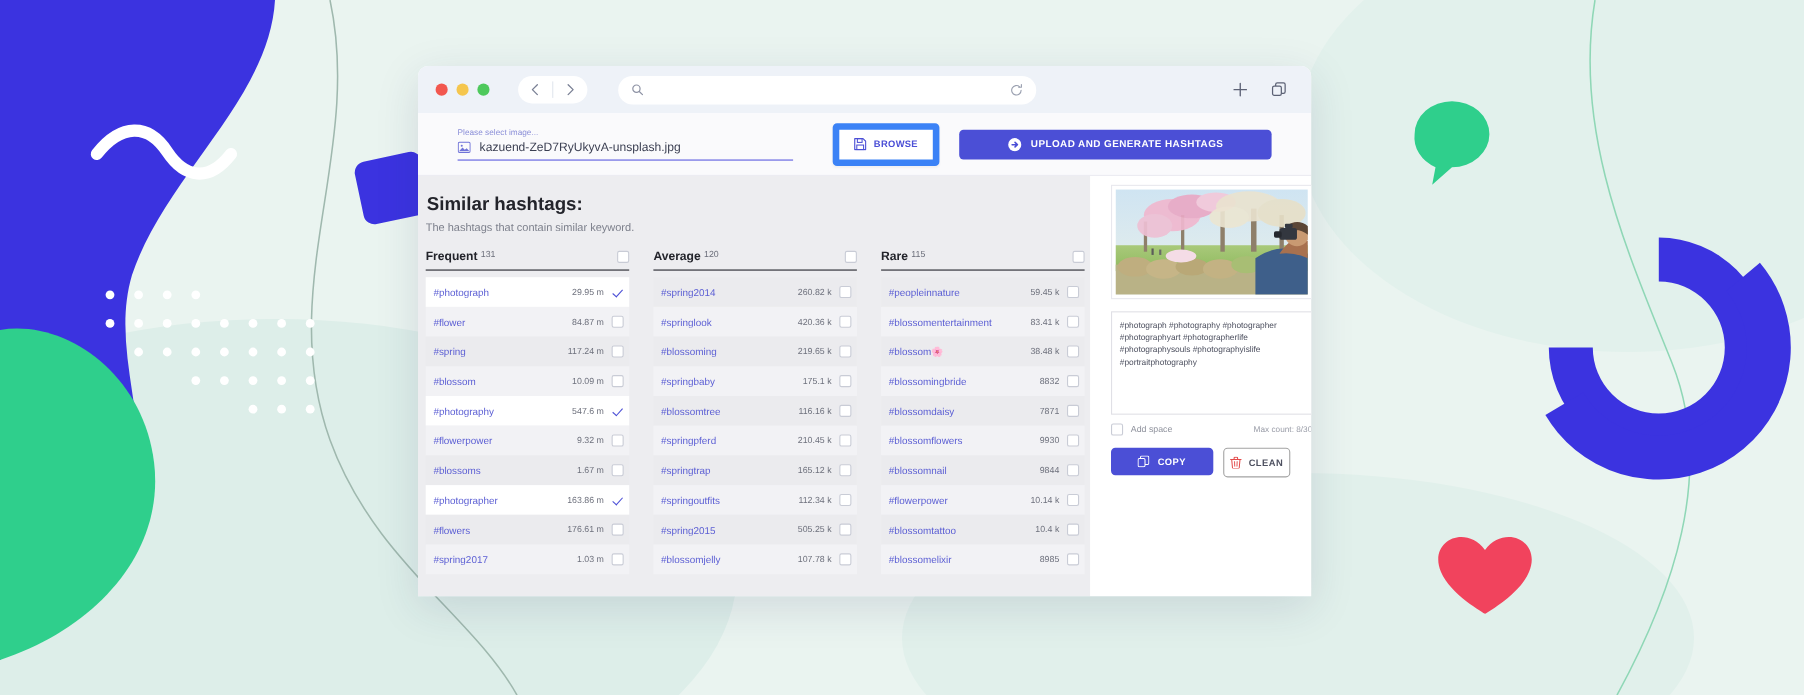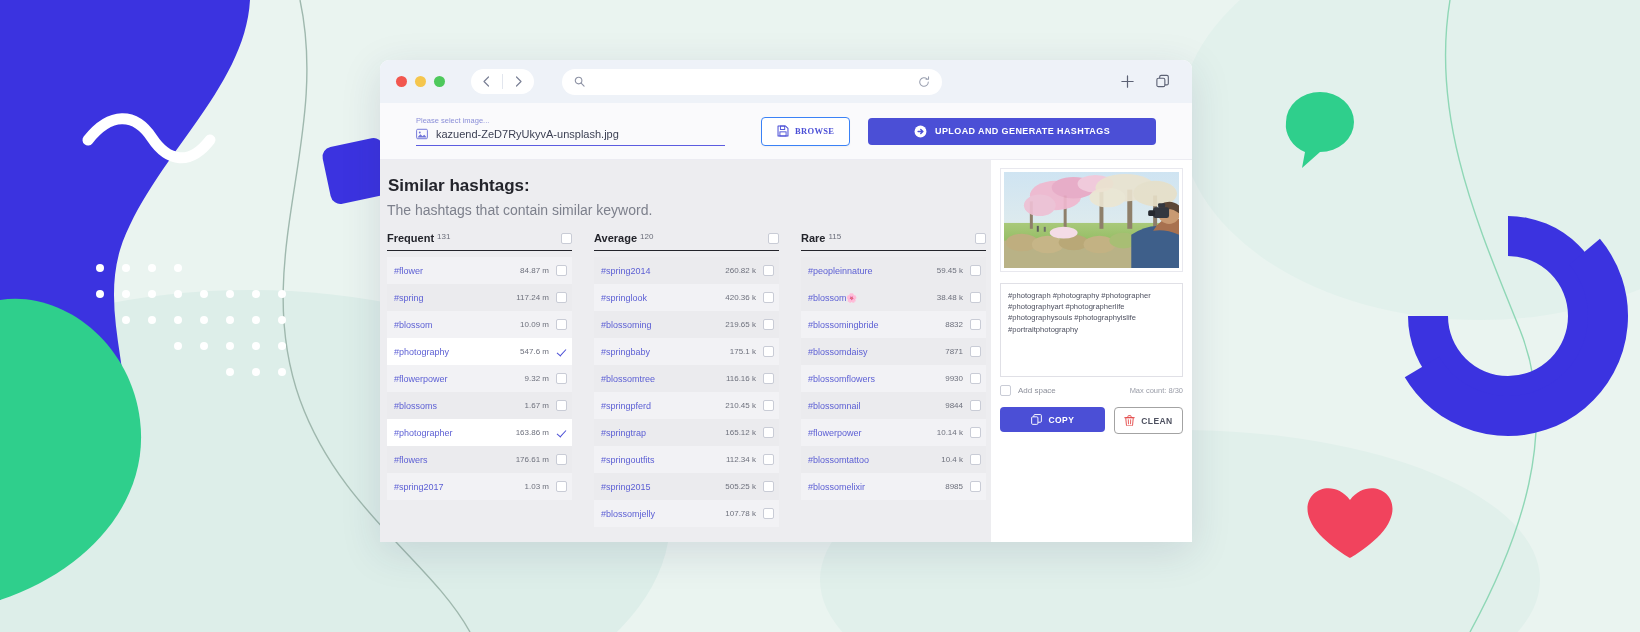--- a/index.html
+++ b/index.html
@@ -145,29 +145,28 @@
   .file-name {
     font-size: 11px;
     color: #3b3f52;
     white-space: nowrap;
   }
   .btn-browse {
     margin-left: 36px;
     width: 90px;
     height: 27px;
     background: #fff;
-    border: 1px solid #3b82f6;
+    border: 6px solid #3b82f6;
     border-radius: 4px;
     display: flex;
     align-items: center;
     justify-content: center;
     gap: 6px;
     cursor: pointer;
     box-shadow: 0 1px 2px rgba(0,0,0,0.04);
-    font-family: Liberation Serif, serif;
   }
   .btn-browse span.lbl {
     font-size: 8.5px;
     font-weight: bold;
     color: #4b4fd6;
     letter-spacing: 0.3px;
   }
   .btn-upload {
     margin-left: 18px;
     width: 298px;
@@ -199,21 +198,21 @@
     box-sizing: border-box;
   }
   .page-title {
     font-size: 17px;
     font-weight: bold;
     color: #23242b;
     margin: 0 0 6px 0;
     padding-left: 1px;
   }
   .page-sub {
-    font-size: 14px;
+    font-size: 10px;
     color: #7d808c;
     margin: 0 0 14px 0;
   }
 
   .cols {
     display: flex;
     gap: 22px;
   }
   .col {
     width: 185px;
@@ -292,21 +291,21 @@
     font-size: 8px;
     color: #6e717d;
     margin-right: 7px;
     white-space: nowrap;
   }
 
   
   .right-pane {
     width: 201px;
     background: #ffffff;
-    padding: 8px 9px;
+    padding: 8px 19px;
     box-sizing: border-box;
   }
   .thumb {
     width: 183px;
     height: 104px;
     border: 1px solid #e8e8ee;
     box-sizing: border-box;
     padding: 3px;
     background: #fff;
   }
@@ -534,20 +533,25 @@
       <div class="page-sub">The hashtags that contain similar keyword.</div>
       <div class="cols" id="cols-host">
           <div class="col">
             <div class="col-head">
               <div class="col-head-left">
                 <span class="col-title">Frequent</span>
                 <span class="col-count">131</span>
               </div>
               <span class="cb"></span>
             </div>
+            <div class="row sel">
+              <span class="tag">#photograph</span>
+              <span class="val">29.95 m</span>
+              <span class="cb checked"></span>
+            </div>
             <div class="row alt">
               <span class="tag">#flower</span>
               <span class="val">84.87 m</span>
               <span class="cb"></span>
             </div>
             <div class="row ">
               <span class="tag">#spring</span>
               <span class="val">117.24 m</span>
               <span class="cb"></span>
             </div>
@@ -650,20 +654,25 @@
             <div class="col-head">
               <div class="col-head-left">
                 <span class="col-title">Rare</span>
                 <span class="col-count">115</span>
               </div>
               <span class="cb"></span>
             </div>
             <div class="row ">
               <span class="tag">#peopleinnature</span>
               <span class="val">59.45 k</span>
+              <span class="cb"></span>
+            </div>
+            <div class="row alt">
+              <span class="tag">#blossomentertainment</span>
+              <span class="val">83.41 k</span>
               <span class="cb"></span>
             </div>
             <div class="row ">
               <span class="tag">#blossom🌸</span>
               <span class="val">38.48 k</span>
               <span class="cb"></span>
             </div>
             <div class="row alt">
               <span class="tag">#blossomingbride</span>
               <span class="val">8832</span>

